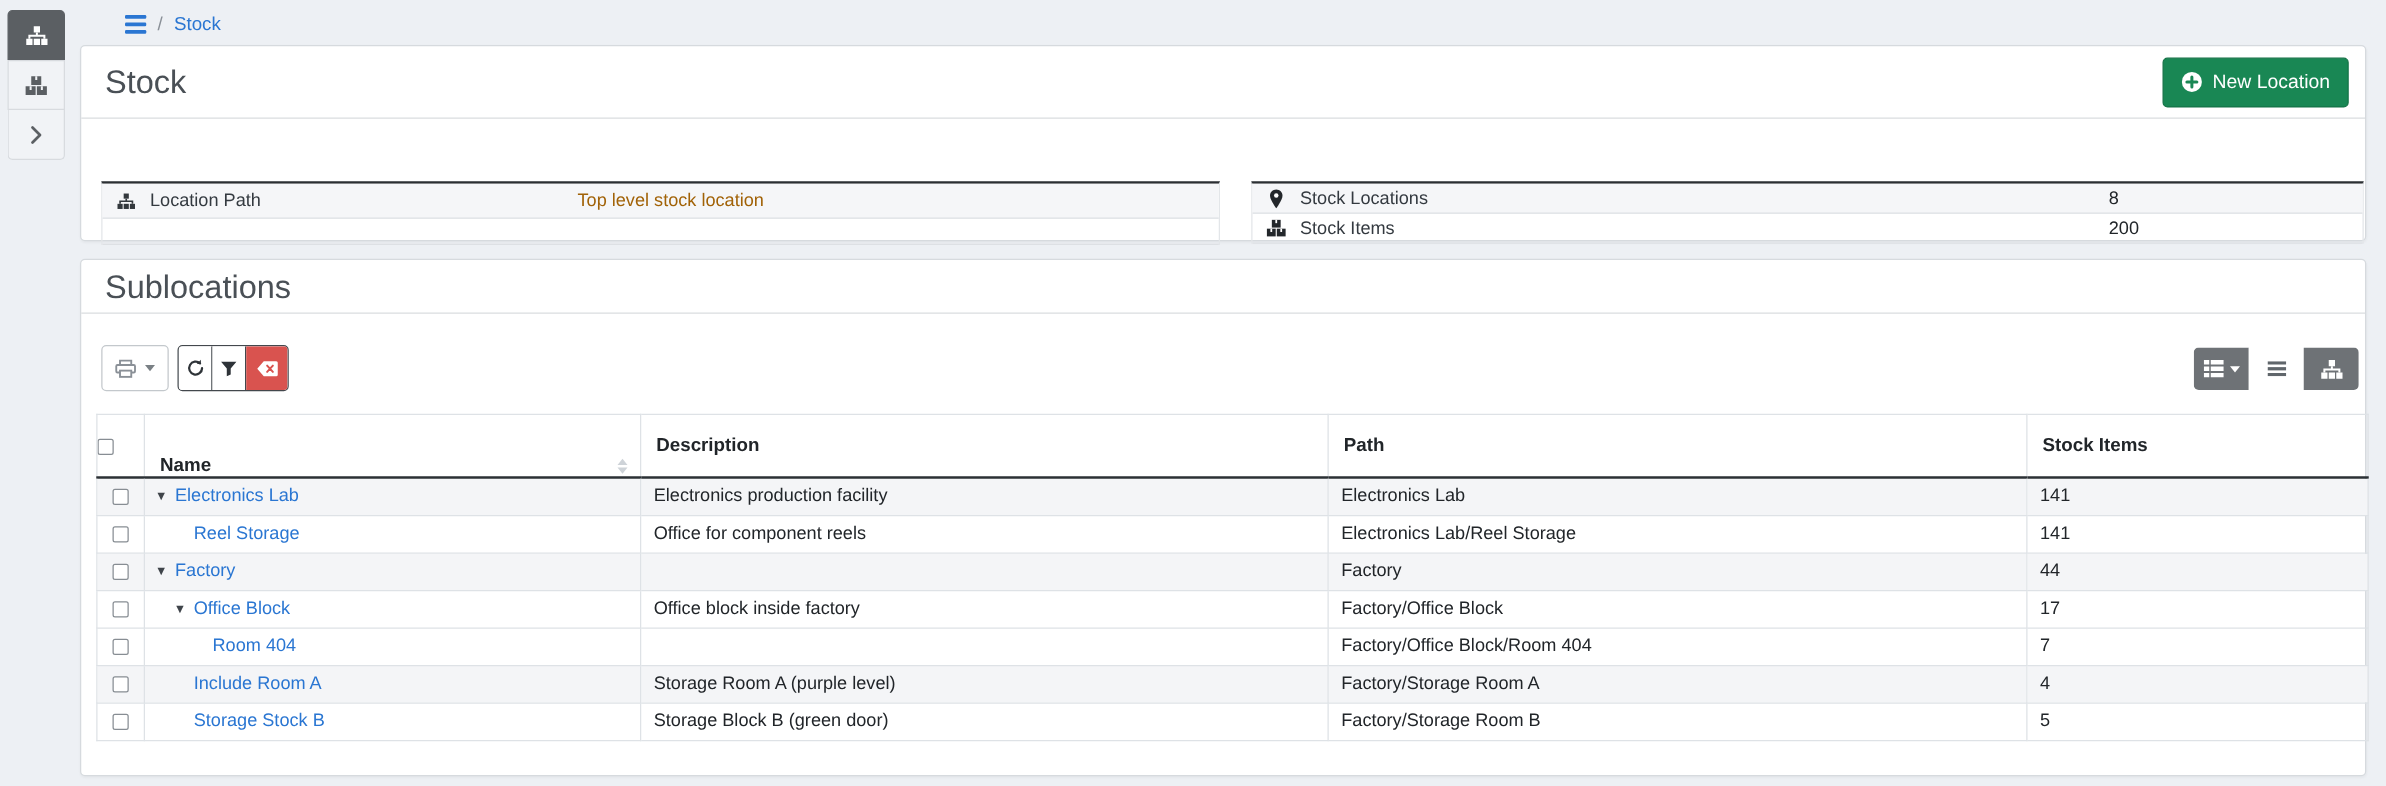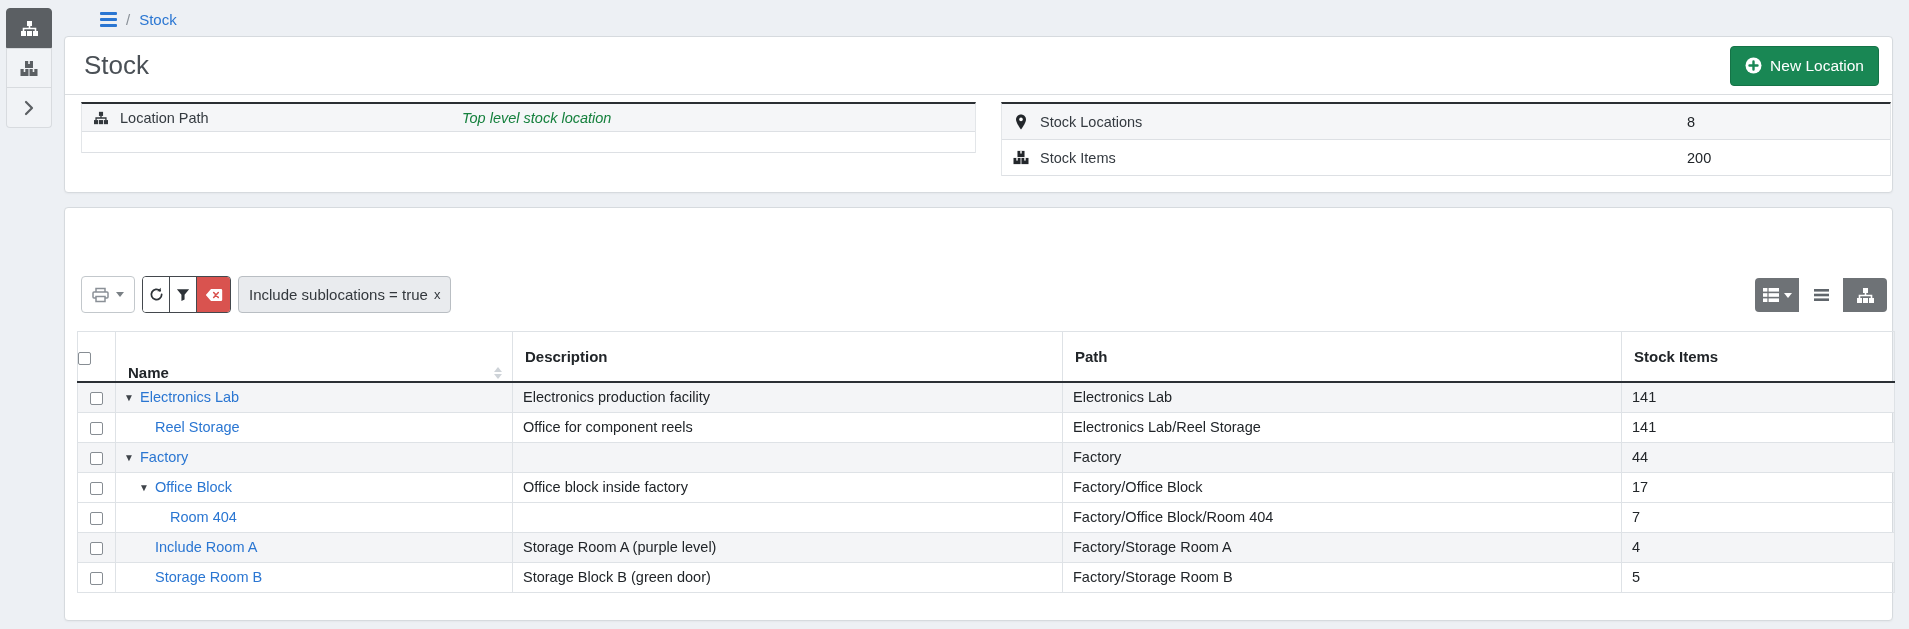--- a/index.html
+++ b/index.html
@@ -39,32 +39,32 @@
   }
   #sub-panel .panel-heading { height:43px; }
   .panel-title { font-size:26px; color:#4a5056; font-weight:400; }
   
   .btn-success {
     display:flex; align-items:center; gap:8px; height:40px; padding:0 14px;
     background:#198754; border:1px solid #157347; border-radius:4px;
     color:#fff; font-size:15.5px; cursor:pointer;
   }
   
-  .info-table { position:absolute; border-top:2px solid #2b2f33; border-left:1px solid #e3e6e9; border-right:1px solid #e3e6e9; font-size:14.5px; }
+  .info-table { position:absolute; border-top:2px solid #2b2f33; border-left:1px solid #e3e6e9; border-right:1px solid #e3e6e9; font-size:14.5px;margin-top:43px; }
   #left-info  { left:16px;  top:65px; width:895px; }
   #right-info { left:936px; top:65px; width:890px; }
   .info-row { display:flex; align-items:center; border-bottom:1px solid #dde0e4; position:relative; }
   .info-row.shaded { background:#f5f6f8; }
   .info-row .i-icon { width:38px; display:flex; justify-content:center; }
   .info-label { color:#343a40; }
   .info-value { position:absolute; color:#212529; }
   #left-info  .info-row { height:28px; }
   #left-info  .row-empty { height:21px; }
-  #left-info  .info-value { left:380px; font-style:italic; color:#15803d; }
-  #right-info .info-row { height:36px; }
+  #left-info  .info-value { left:380px; color:#a16207; }
+  #right-info .info-row { height:24px; }
   #right-info .info-value { left:685px; }
   
   .toolbar { position:absolute; left:16px; top:68px; height:37px; display:flex; align-items:stretch; gap:7px; }
   .btn-outline {
     display:flex; align-items:center; gap:7px; padding:0 10px;
     border:1px solid #c3c8cc; border-radius:4px; background:#fff; cursor:pointer;
   }
   .btn-group { display:flex; border:1px solid #43484d; border-radius:4px; overflow:hidden; }
   .btn-group .tb-btn {
     width:27px; display:flex; align-items:center; justify-content:center;
@@ -206,20 +206,23 @@
             <rect x="12.7" y="9" width="1.6" height="3" fill="#fff"></rect>
         </svg>
       </span>
       <span class="info-label">Stock Items</span>
       <span class="info-value">200</span>
     </div>
   </div>
 </div>
 
 <div class="panel" id="sub-panel">
+  <div class="panel-heading">
+    <div class="panel-title">Sublocations</div>
+  </div>
 
   <div class="toolbar">
     <button class="btn-outline">
       <span>
         <svg width="17" height="16" viewBox="0 0 17 16">
           <path d="M4 5V1.5h9V5" stroke="#8a9097" stroke-width="1.5" fill="none"></path>
           <rect x="1" y="5" width="15" height="6" rx="1" fill="none" stroke="#8a9097" stroke-width="1.5"></rect>
           <rect x="4" y="9.5" width="9" height="5" fill="#fff" stroke="#8a9097" stroke-width="1.5"></rect>
         </svg>
       </span>
@@ -245,24 +248,20 @@
       <div class="tb-btn danger">
         <span>
           <svg width="18" height="14" viewBox="0 0 18 14">
             <path d="M6 1h10a1.2 1.2 0 0 1 1.2 1.2v9.6A1.2 1.2 0 0 1 16 13H6L0.8 7z" fill="#fff"></path>
             <path d="M8.7 4.5l4.6 5M13.3 4.5l-4.6 5" stroke="#d9534f" stroke-width="1.6" stroke-linecap="round"></path>
           </svg>
         </span>
       </div>
     </div>
 
-    <div class="filter-chip">
-      <span>Include sublocations = true</span>
-      <span class="chip-x">x</span>
-    </div>
   </div>
 
   <div class="view-toggles">
     <div class="vt-btn">
       <span>
         <svg width="16" height="14" viewBox="0 0 16 14">
           <rect x="0" y="0" width="4.4" height="3.6" fill="#fff"></rect>
             <rect x="5.6" y="0" width="10.4" height="3.6" fill="#fff"></rect>
           <rect x="0" y="5.2" width="4.4" height="3.6" fill="#fff"></rect>
             <rect x="5.6" y="5.2" width="10.4" height="3.6" fill="#fff"></rect>
@@ -390,21 +389,21 @@
       </td>
       <td>Storage Room A (purple level)</td>
       <td>Factory/Storage Room A</td>
       <td>4</td>
     </tr>
         <tr>
       <td class="cb-cell"><input type="checkbox" style=""></td>
       <td class="name-cell">
         <span class="name-inner" style="padding-left: 23px;">
           <span class="tree-caret" style="visibility: hidden;">▼</span>
-          <a class="loc-link">Storage Room B</a>
+          <a class="loc-link">Storage Stock B</a>
         </span>
       </td>
       <td>Storage Block B (green door)</td>
       <td>Factory/Storage Room B</td>
       <td>5</td>
     </tr>
       </tbody>
   </table>
 
 </div>

